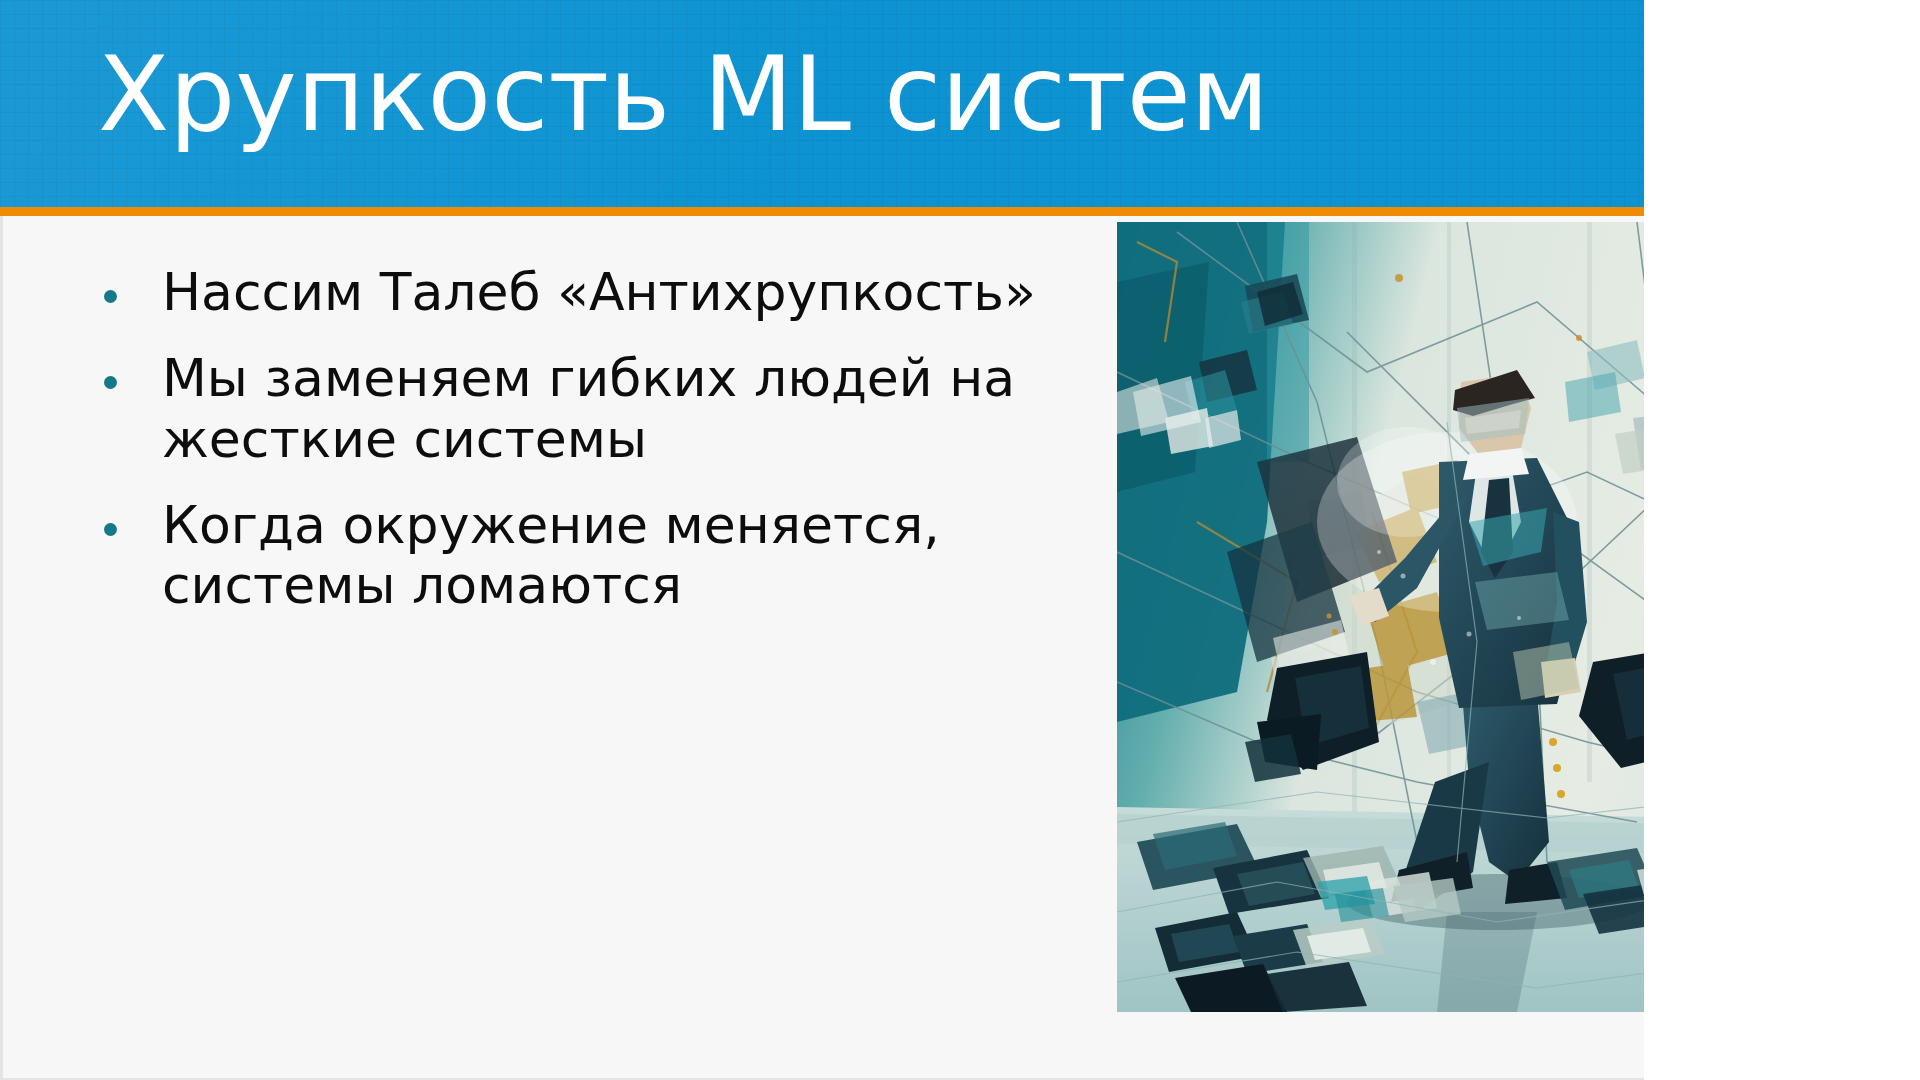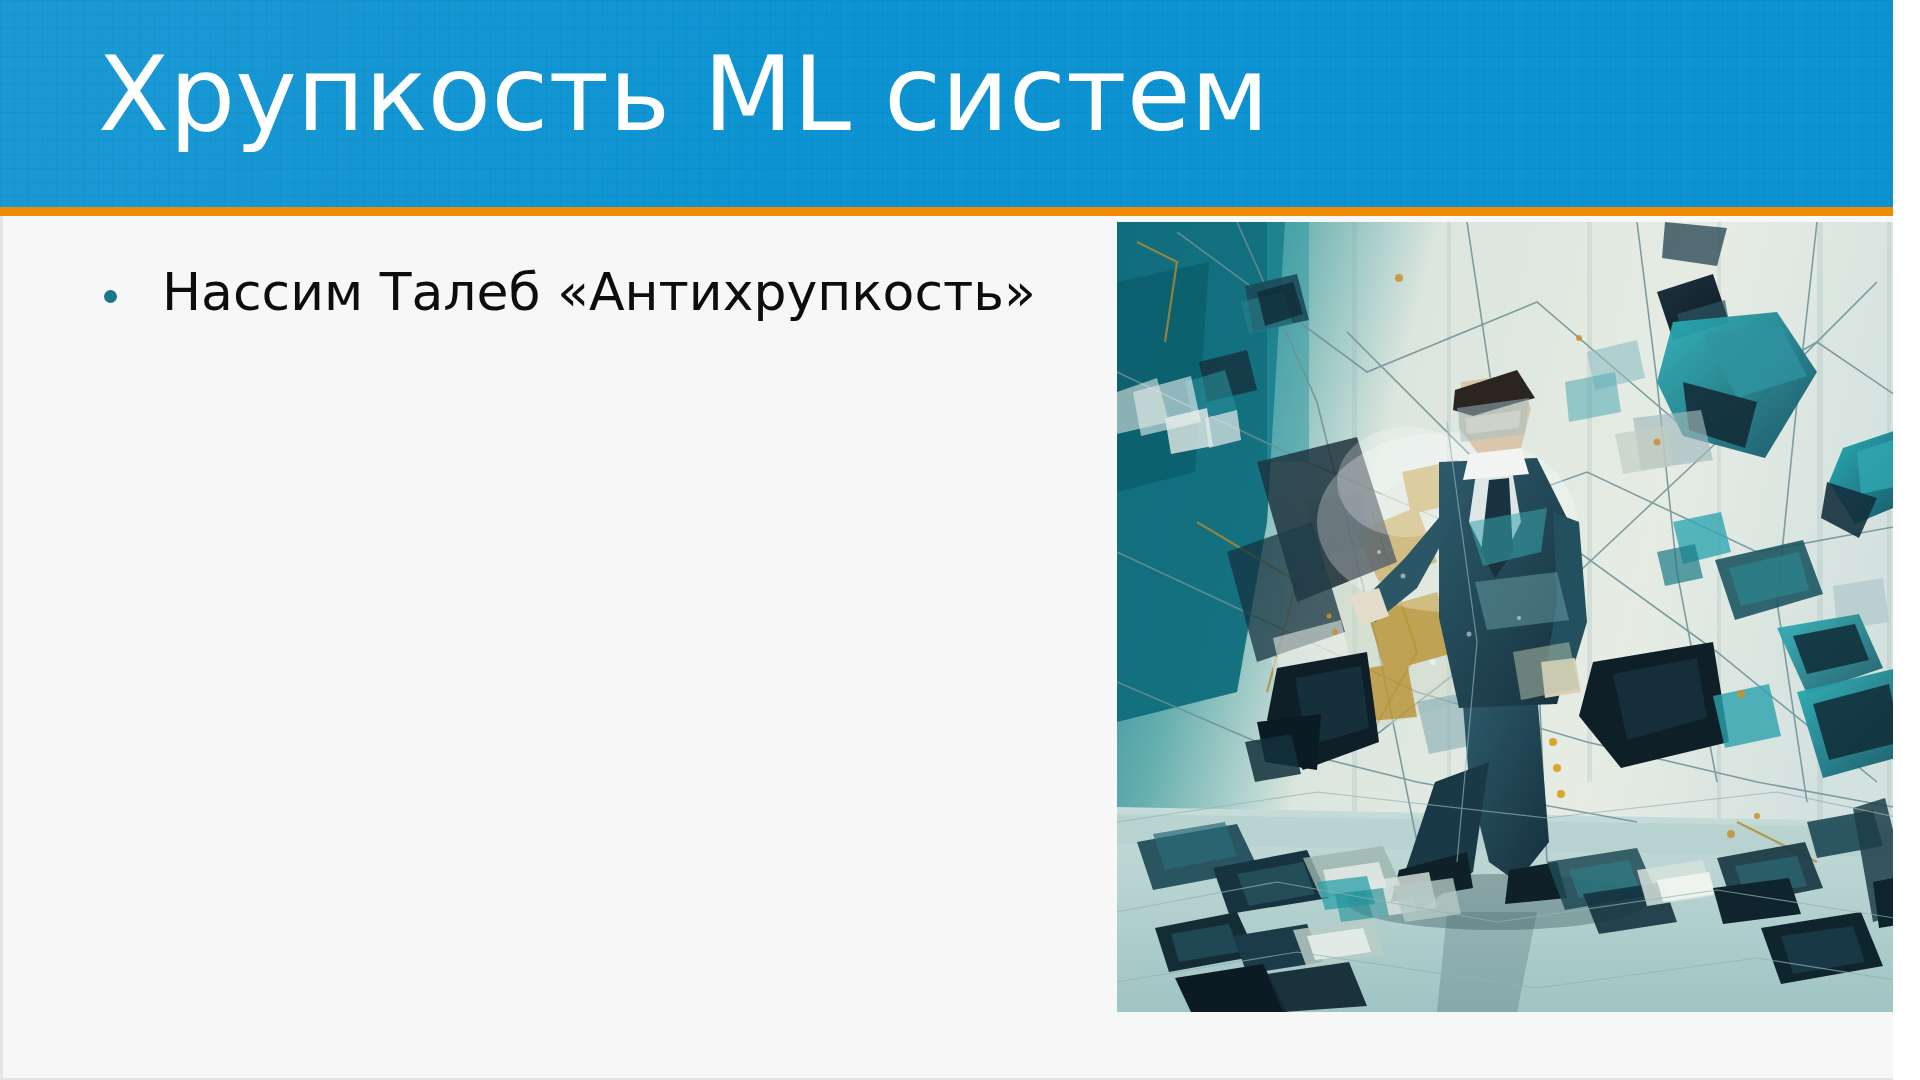--- a/index.html
+++ b/index.html
@@ -9,21 +9,21 @@
   }
   body {
     width: 1920px;
     height: 1080px;
     overflow: hidden;
     font-family: "DejaVu Sans", "Liberation Sans", sans-serif;
   }
 
   .slide {
     position: relative;
-    width: 1893px;
+    width: 1644px;
     height: 1080px;
     background: #f7f7f7;
     box-sizing: border-box;
     overflow: hidden;
   }
 
   
   .slide-edge-left {
     position: absolute;
     left: 0;
@@ -162,21 +162,33 @@
   <div class="bullets">
 
     <div class="bullet-row">
       <span class="bullet-marker">
         <span class="bullet-dot"></span>
       </span>
       <span class="bullet-text">Нассим Талеб «Антихрупкость»</span>
     </div>
 
 
-
+    <div class="bullet-row">
+      <span class="bullet-marker">
+        <span class="bullet-dot"></span>
+      </span>
+      <span class="bullet-text">Мы заменяем гибких людей на жесткие системы</span>
+    </div>
+
+    <div class="bullet-row">
+      <span class="bullet-marker">
+        <span class="bullet-dot"></span>
+      </span>
+      <span class="bullet-text">Когда окружение меняется, системы ломаются</span>
+    </div>
 
   </div>
 
   <div class="picture-wrap">
     <div class="picture">
       <svg class="pic-svg" viewBox="0 0 803 790" preserveAspectRatio="none">
         <defs>
           <linearGradient id="bgWall" x1="0" y1="0" x2="1" y2="0.25">
             <stop offset="0" stop-color="#1a8090"></stop>
             <stop offset="0.20" stop-color="#64aeae"></stop>

